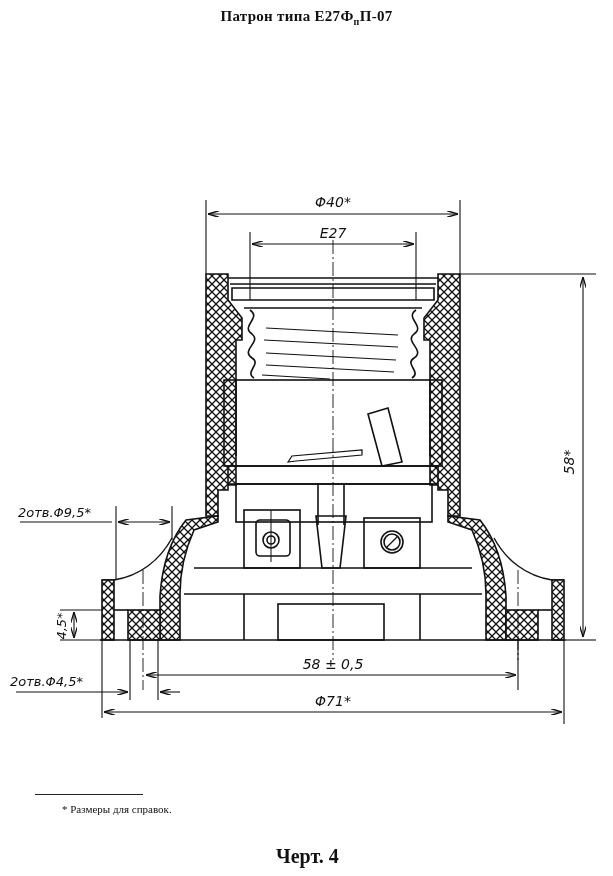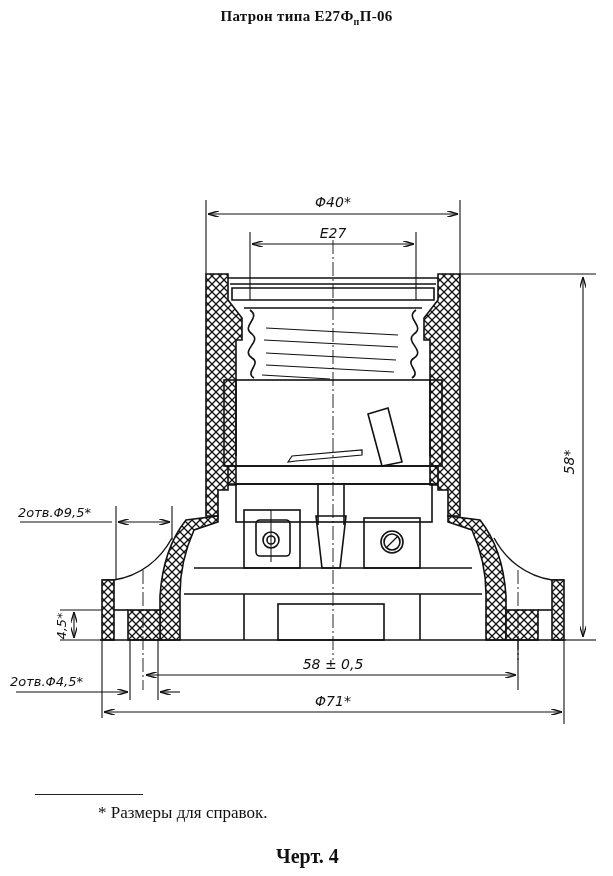--- a/index.html
+++ b/index.html
@@ -3,28 +3,28 @@
   <meta charset="utf-8">
   <style>
     html, body { margin: 0; padding: 0; background: #ffffff; }
     body { width: 613px; height: 876px; position: relative; overflow: hidden; font-family: "Liberation Serif", serif; color: #111; }
     .title { position: absolute; top: 8px; left: 0; width: 613px; text-align: center; font-size: 15px; font-weight: bold; letter-spacing: 0.3px; }
     .title sub { font-size: 10px; }
     svg.drawing { position: absolute; left: 0; top: 0; }
     .dimtext { font-family: "DejaVu Sans", sans-serif; font-style: italic; font-size: 14px; fill: #111; }
     .dimsmall { font-family: "DejaVu Sans", sans-serif; font-style: italic; font-size: 13px; fill: #111; }
     .footnote-rule { position: absolute; left: 35px; top: 794px; width: 108px; border-top: 1.2px solid #222; }
-    .footnote { position: absolute; left: 62px; top: 803px; font-size: 17px; margin-left: 36px; }
+    .footnote { position: absolute; left: 62px; top: 803px; font-size: 11px; }
     .caption { position: absolute; left: 276px; top: 845px; font-size: 20px; font-weight: bold; }
   </style>
 </head>
 <body>
 
 <div class="title">
-  <span>Патрон типа Е27Ф</span><sub>п</sub><span>П-06</span>
+  <span>Патрон типа Е27Ф</span><sub>п</sub><span>П-07</span>
 </div>
 
 <svg class="drawing" width="613" height="876" viewBox="0 0 613 876">
   <defs>
     <pattern id="hatch" width="8" height="8" patternUnits="userSpaceOnUse">
       <rect width="8" height="8" fill="#fff"></rect>
       <path d="M0,0 L8,8 M8,0 L0,8" stroke="#111" stroke-width="1.3"></path>
     </pattern>
     <marker id="arr" markerWidth="10" markerHeight="6" refX="10" refY="3" orient="auto-start-reverse">
       <path d="M0,0 L10,3 L0,6" fill="none" stroke="#111" stroke-width="1.2"></path>

